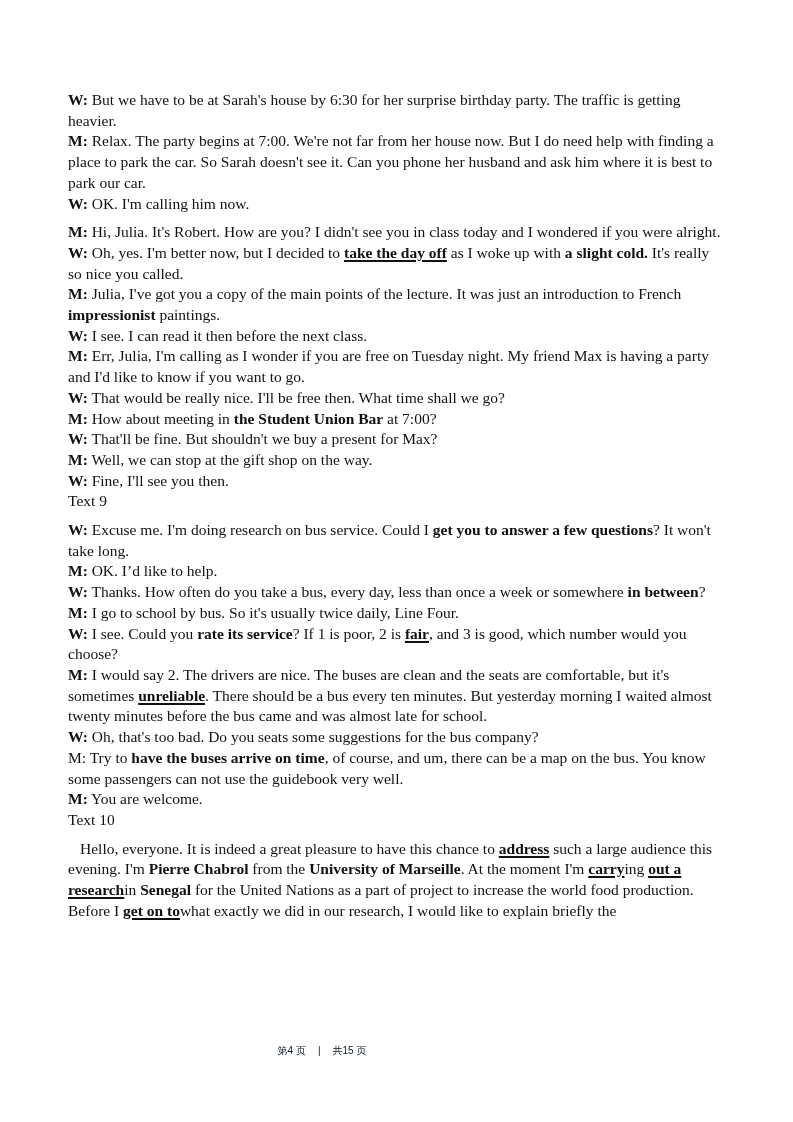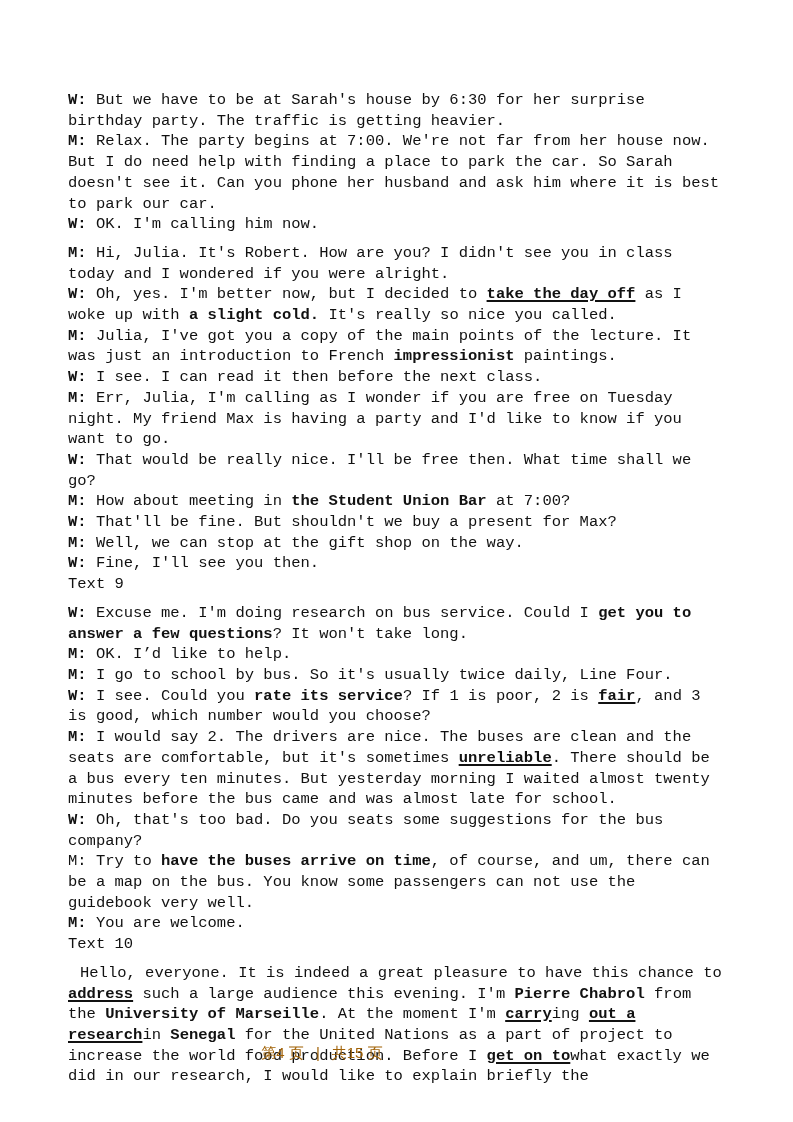--- a/index.html
+++ b/index.html
@@ -11,33 +11,33 @@
     color:#111;
     overflow:hidden;
   }
   .doc-body{
     position:absolute;
     left:68px;top:90px;
     width:658px;
     font-size:15.5px;
     line-height:20.7px;
   }
-  .line{margin:0;padding:0;font-family:Liberation Mono, monospace;}
+  .line{margin:0;padding:0;}
   .line.gap{margin-top:8px;}
   .line.indent{text-indent:12px;}
   .b{font-weight:bold;}
   .u{text-decoration:underline;text-decoration-thickness:1.5px;text-underline-offset:2px;}
   .footer{
     position:absolute;
     left:0;top:1044px;
     width:644px;
     text-align:center;
     font-family:"Liberation Sans","DejaVu Sans",sans-serif;
-    font-size:15px;
-    color:#a16207;
+    font-size:10px;
+    color:#0f172a;
   }
   .footer span{margin:0 6px;}
 </style>
 </head>
 <body>
 
 <div class="page">
   <div class="doc-body">
       <p class="line"><span class="b">W:</span><span> But we have to be at Sarah's house by 6:30 for her surprise birthday party. The traffic is getting heavier.</span></p>
       <p class="line"><span class="b">M:</span><span> Relax. The party begins at 7:00. We're not far from her house now. But I do need help with finding a place to park the car. So Sarah doesn't see it. Can you phone her husband and ask him where it is best to park our car.</span></p>
@@ -48,20 +48,21 @@
       <p class="line"><span class="b">W:</span><span> I see. I can read it then before the next class.</span></p>
       <p class="line"><span class="b">M:</span><span> Err, Julia, I'm calling as I wonder if you are free on Tuesday night. My friend Max is having a party and I'd like to know if you want to go.</span></p>
       <p class="line"><span class="b">W:</span><span> That would be really nice. I'll be free then. What time shall we go?</span></p>
       <p class="line"><span class="b">M:</span><span> How about meeting in </span><span class="b">the Student Union Bar</span><span> at 7:00?</span></p>
       <p class="line"><span class="b">W:</span><span> That'll be fine. But shouldn't we buy a present for Max?</span></p>
       <p class="line"><span class="b">M:</span><span> Well, we can stop at the gift shop on the way.</span></p>
       <p class="line"><span class="b">W:</span><span> Fine, I'll see you then.</span></p>
       <p class="line"><span>Text 9</span></p>
       <p class="line gap"><span class="b">W:</span><span> Excuse me. I'm doing research on bus service. Could I </span><span class="b">get you to answer a few questions</span><span>? It won't take long.</span></p>
       <p class="line"><span class="b">M:</span><span> OK. I’d like to help.</span></p>
+      <p class="line"><span class="b">W:</span><span> Thanks. How often do you take a bus, every day, less than once a week or somewhere </span><span class="b">in between</span><span>?</span></p>
       <p class="line"><span class="b">M:</span><span> I go to school by bus. So it's usually twice daily, Line Four.</span></p>
       <p class="line"><span class="b">W:</span><span> I see. Could you </span><span class="b">rate its service</span><span>? If 1 is poor, 2 is </span><span class="b u">fair</span><span>, and 3 is good, which number would you choose?</span></p>
       <p class="line"><span class="b">M:</span><span> I would say 2. The drivers are nice. The buses are clean and the seats are comfortable, but it's sometimes </span><span class="b u">unreliable</span><span>. There should be a bus every ten minutes. But yesterday morning I waited almost twenty minutes before the bus came and was almost late for school.</span></p>
       <p class="line"><span class="b">W:</span><span> Oh, that's too bad. Do you seats some suggestions for the bus company?</span></p>
       <p class="line"><span>M: Try to </span><span class="b">have the buses arrive on time</span><span>, of course, and um, there can be a map on the bus. You know some passengers can not use the guidebook very well.</span></p>
       <p class="line"><span class="b">M:</span><span> You are welcome.</span></p>
       <p class="line"><span>Text 10</span></p>
       <p class="line gap indent"><span>Hello, everyone. It is indeed a great pleasure to have this chance to </span><span class="b u">address</span><span> such a large audience this evening. I'm </span><span class="b">Pierre Chabrol</span><span> from the </span><span class="b">University of Marseille</span><span>. At the moment I'm </span><span class="b u">carry</span><span>ing </span><span class="b u">out a research</span><span>in </span><span class="b">Senegal</span><span> for the United Nations as a part of project to increase the world food production. Before I </span><span class="b u">get on to</span><span>what exactly we did in our research, I would like to explain briefly the</span></p>
     </div>
   <div class="footer">

